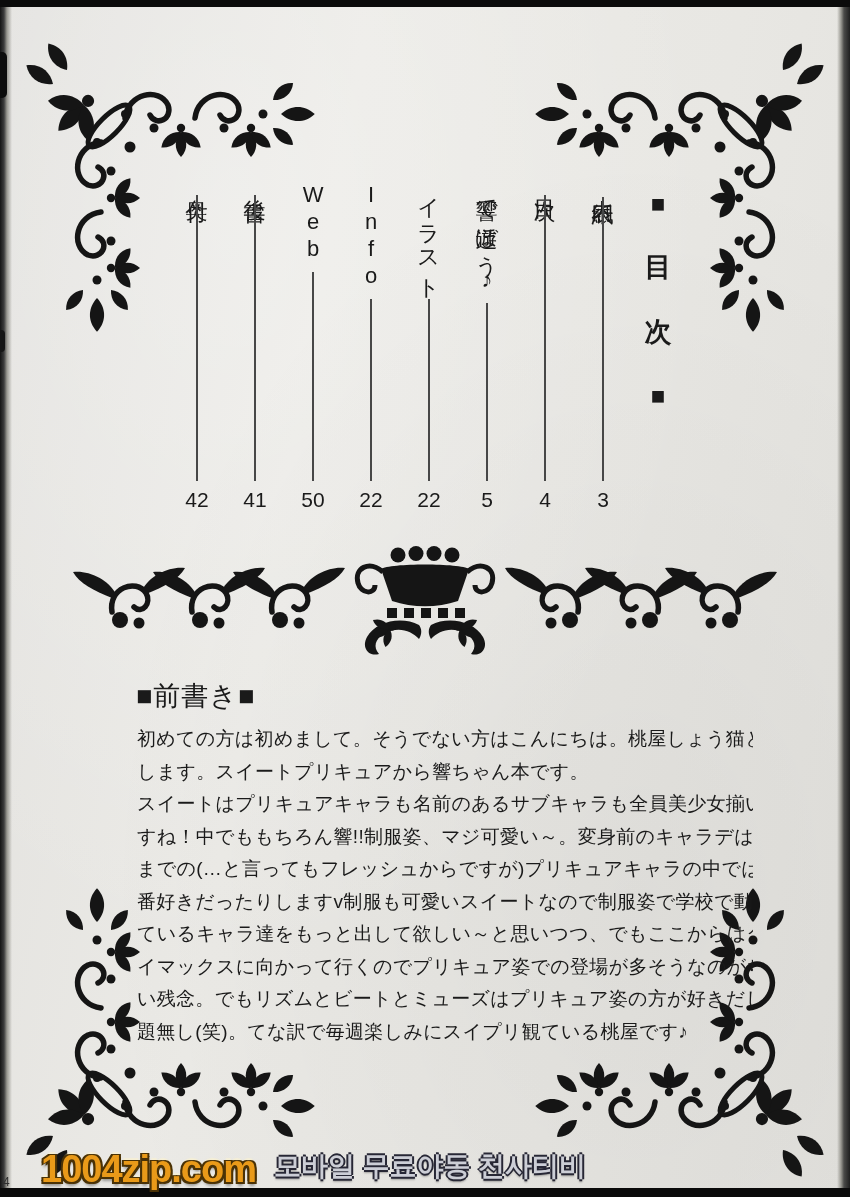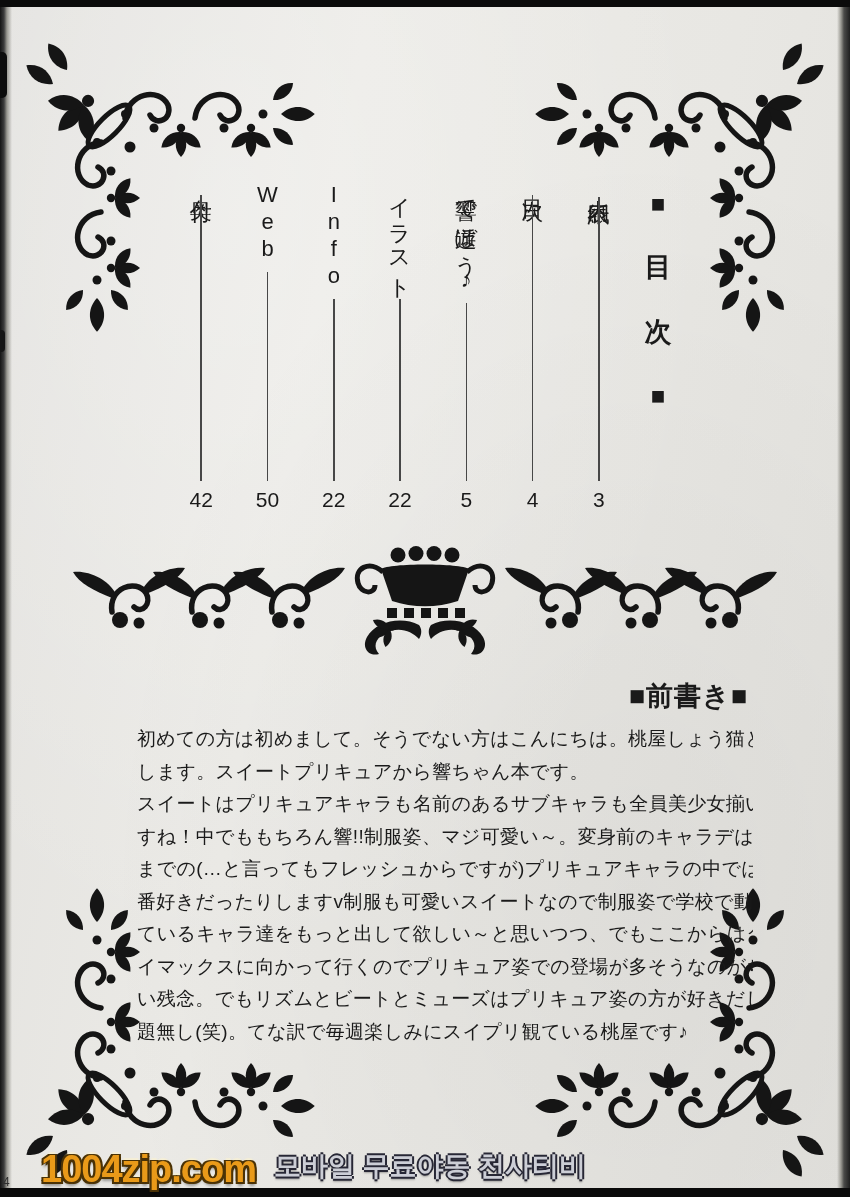--- a/index.html
+++ b/index.html
@@ -40,22 +40,22 @@
   
   .toc{position:absolute;left:168px;top:182px;width:464px;height:330px;
     display:flex;flex-direction:row-reverse;}
   .toc-col{flex:1 1 0;display:flex;flex-direction:column;align-items:center;min-width:0;}
   .toc-title{writing-mode:vertical-rl;text-orientation:upright;
     font-size:22px;letter-spacing:2px;line-height:1.05;font-weight:500;}
   .toc-line{flex:1;width:1.6px;background:#474747;margin:9px 0 7px;min-height:18px;}
   .toc-num{font-size:21px;font-weight:500;}
 
   
-  .fw-head{position:absolute;left:136px;top:678px;width:612px;text-align:right;
-    font-size:27px;font-weight:bold;letter-spacing:1px;}
+  .fw-head{position:absolute;left:136px;top:678px;width:612px;text-align:left;
+    font-size:27px;font-weight:normal;letter-spacing:1px;}
   .fw-body{position:absolute;left:137px;top:723px;width:616px;height:325px;
     font-size:19px;line-height:32.5px;letter-spacing:.3px;white-space:pre;overflow:hidden;}
 
   
   .watermark{position:absolute;left:7px;top:1148px;display:flex;align-items:flex-start;z-index:6;padding-left:34px;}
   .wm-site{font-size:38px;font-weight:800;letter-spacing:-1px;color:#e99a19;
     text-shadow:-2px -1px 0 #4a3206,2px -1px 0 #4a3206,-2px 2px 0 #4a3206,2px 2px 0 #4a3206,
                 0 -3px 1px rgba(255,244,200,.55),0 4px 3px rgba(0,0,0,.35);}
   .wm-tag{font-size:27px;font-weight:700;margin-left:18px;color:#ccced6;
     text-shadow:-2px 0 0 #272735,2px 0 0 #272735,0 -2px 0 #272735,0 2px 0 #272735,0 3px 2px rgba(0,0,0,.3);}
@@ -183,20 +183,25 @@
       <span class="toc-title">Info</span>
       <span class="toc-line"></span>
       <span class="toc-num">22</span>
     </div>
     <div class="toc-col">
       <span class="toc-title">Web</span>
       <span class="toc-line"></span>
       <span class="toc-num">50</span>
     </div>
     <div class="toc-col">
+      <span class="toc-title">後書</span>
+      <span class="toc-line"></span>
+      <span class="toc-num">41</span>
+    </div>
+    <div class="toc-col">
       <span class="toc-title">奥付</span>
       <span class="toc-line"></span>
       <span class="toc-num">42</span>
     </div>
   </div>
 
   <svg class="divider" viewBox="0 0 722 116">
       <use href="#dividerOrn"></use>
     </svg>
 

